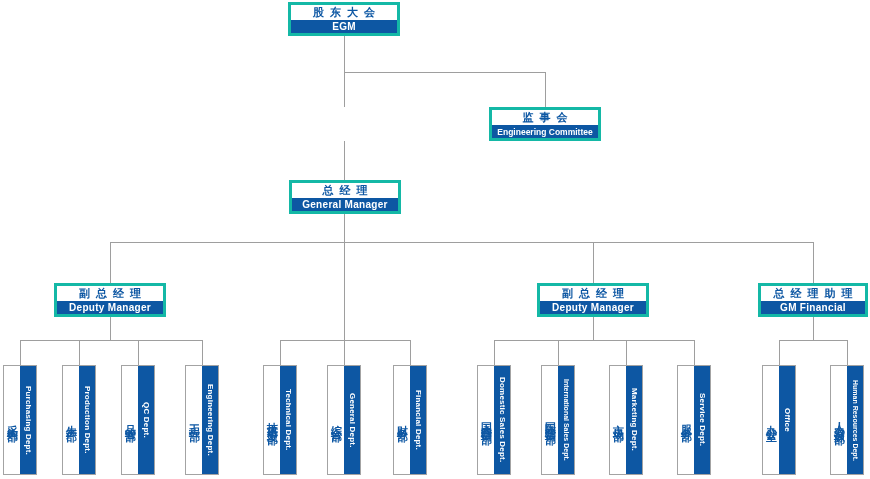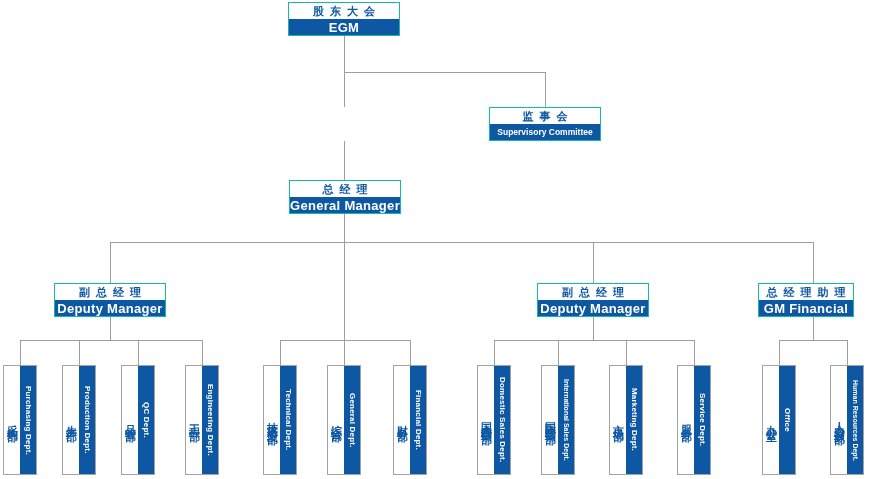--- a/index.html
+++ b/index.html
@@ -5,29 +5,29 @@
   html,body{margin:0;padding:0;background:#ffffff;}
   .chart{
     position:relative;width:870px;height:479px;background:#ffffff;
     font-family:"Liberation Sans","DejaVu Sans",sans-serif;overflow:hidden;
   }
   .line{position:absolute;background:#9e9e9e;}
   .line.h{height:1px;}
   .line.v{width:1px;}
   .node{
     position:absolute;width:112px;height:34px;box-sizing:border-box;
-    border:1px solid #14b8a6;background:#ffffff;display:flex;flex-direction:column;
+    border:3px solid #14b8a6;background:#ffffff;display:flex;flex-direction:column;
   }
   .node .zh{
     flex:1;display:flex;align-items:center;justify-content:center;
     color:#0d57a3;font-weight:bold;font-size:11px;letter-spacing:6px;text-indent:6px;
     white-space:nowrap;
   }
   .node .en{
-    height:16px;background:#0d57a3;color:#ffffff;font-weight:bold;font-size:13px;
+    height:16px;background:#0d57a3;color:#ffffff;font-weight:bold;font-size:10px;
     display:flex;align-items:center;justify-content:center;letter-spacing:.3px;
     white-space:nowrap;
   }
   .node .en.sm{font-size:8.5px;letter-spacing:0;}
   .dept{
     position:absolute;top:365px;width:34px;height:110px;box-sizing:border-box;
     border:1px solid #a3a3a3;background:#ffffff;display:flex;
   }
   .dept .zh{
     width:16px;display:flex;align-items:center;justify-content:center;
@@ -79,37 +79,37 @@
   <div class="line v" style="left:779px;top:340px;height:25px"></div>
   <div class="line v" style="left:847px;top:340px;height:25px"></div>
 
   <div class="node" style="left:288px;top:2px">
     <div class="zh">股东大会</div>
     <div class="en">EGM</div>
   </div>
 
   <div class="node" style="left:489px;top:107px">
     <div class="zh">监事会</div>
-    <div class="en sm">Supervisory Committee</div>
+    <div class="en sm">Engineering Committee</div>
   </div>
 
   <div class="node" style="left:289px;top:180px">
     <div class="zh">总经理</div>
     <div class="en">General Manager</div>
   </div>
 
   <div class="node" style="left:54px;top:283px">
     <div class="zh">副总经理</div>
     <div class="en">Deputy Manager</div>
   </div>
   <div class="node" style="left:537px;top:283px">
     <div class="zh">副总经理</div>
     <div class="en">Deputy Manager</div>
   </div>
-  <div class="node" style="left:758px;top:283px;width:96px">
+  <div class="node" style="left:758px;top:283px;width:110px">
     <div class="zh">总经理助理</div>
     <div class="en">GM Financial</div>
   </div>
 
   <div class="dept" style="left:3px">
     <div class="zh">采购部</div>
     <div class="en">Purchasing Dept.</div>
   </div>
   <div class="dept" style="left:62px">
     <div class="zh">生产部</div>

